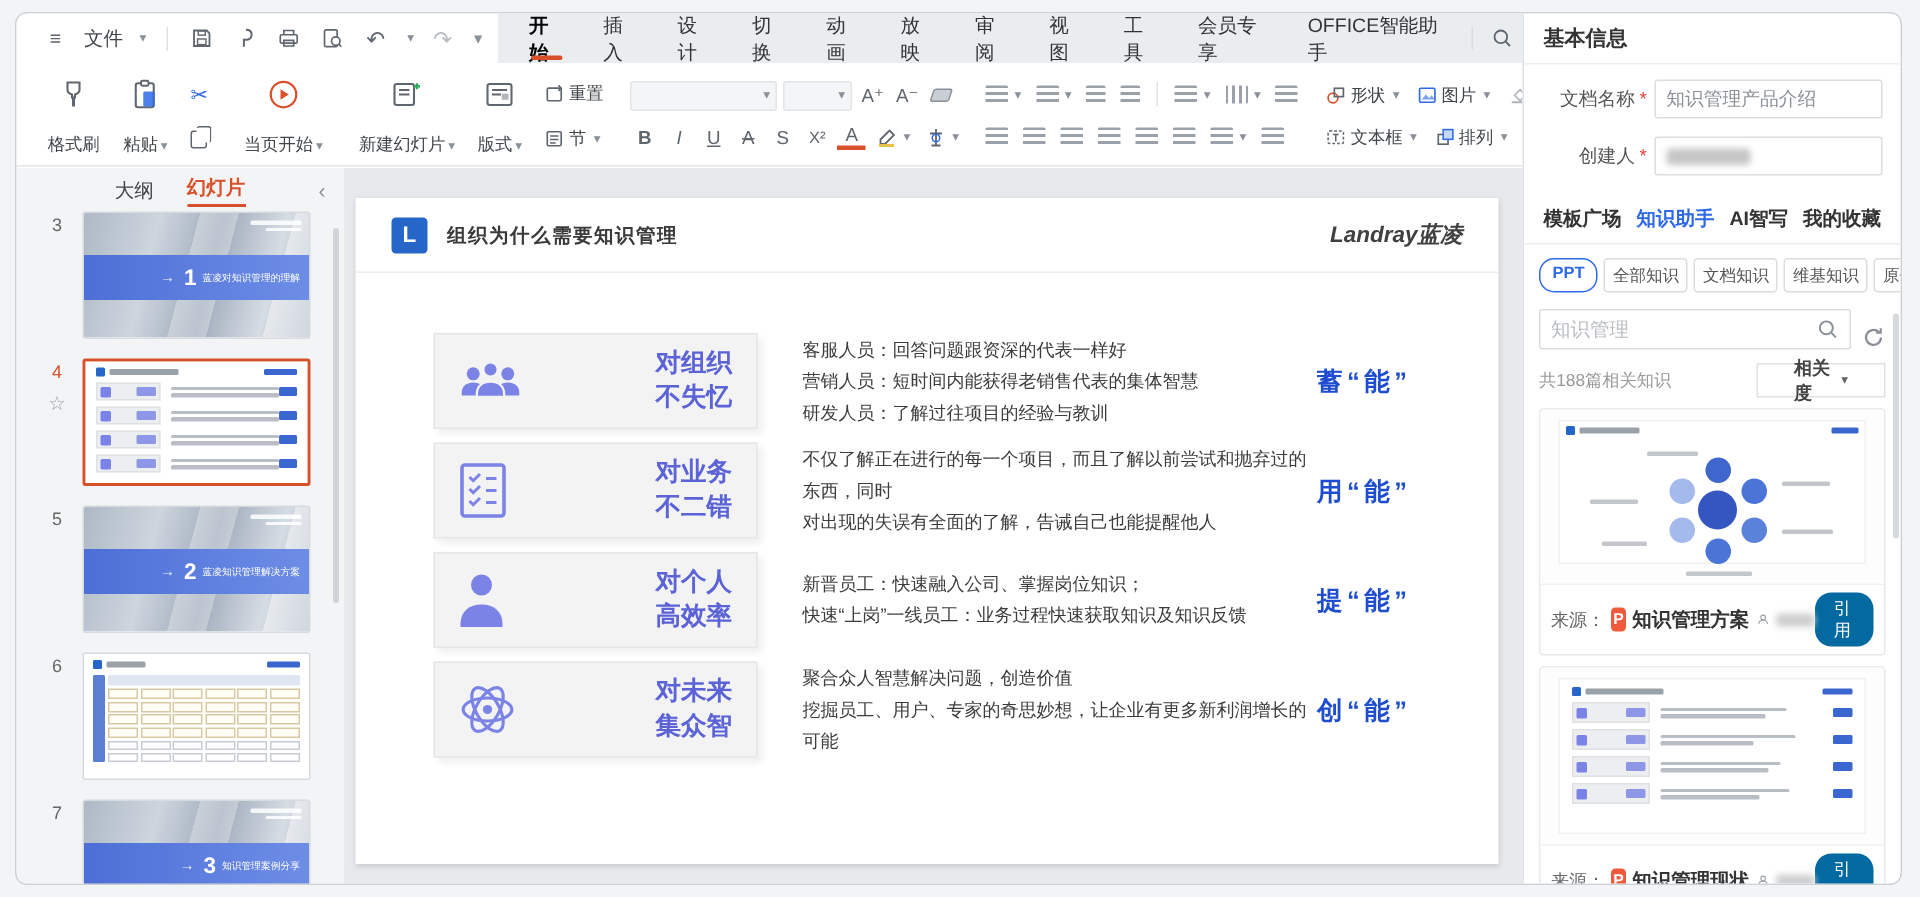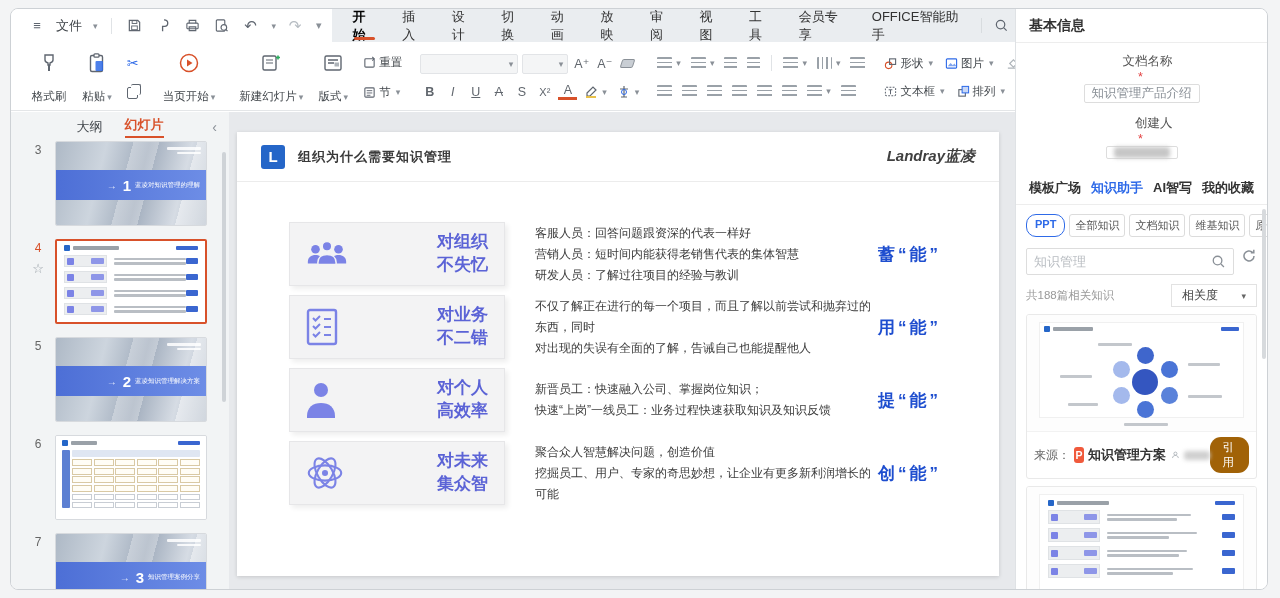--- a/index.html
+++ b/index.html
@@ -100,45 +100,45 @@
   .srow { display:flex; align-items:center; height:64px; margin-bottom:9px; }
   .srow-box { width:216px; height:100%; background:#f3f3f4; border:1px solid #e6e6e8; box-shadow:3px 3px 5px rgba(0,0,0,.07); display:flex; align-items:center; justify-content:space-between; padding:0 16px 0 14px; }
   .srow-label { text-align:right; color:#5b63d6; font-weight:bold; font-size:17px; line-height:1.35; }
   .srow-desc { margin-left:30px; width:336px; font-size:12px; color:#3c3c3c; line-height:1.75; }
   .srow-kw { margin-left:auto; margin-right:58px; color:#1e4ecf; font-weight:bold; font-size:17px; letter-spacing:3px; white-space:nowrap; }
 
   
   .right-panel { position:absolute; top:0; right:0; width:252px; height:100%; background:#fff; border-left:1px solid #dfe2e5; font-size:12.5px; }
   .rp-header { height:34px; display:flex; align-items:center; padding:0 13px; font-size:14px; font-weight:bold; color:#333; border-bottom:1px solid #ededed; }
   .rp-form { padding:10px 12px 4px; }
-  .rp-row { display:flex; align-items:center; margin-bottom:12px;flex-direction:column; }
+  .rp-row { display:flex; align-items:center; margin-bottom:12px; }
   .rp-lab { width:62px; text-align:right; color:#555; }
   .req { color:#e24040; margin:0 5px 0 3px; }
   .rp-field { flex:1; height:26px; border:1px solid #ddd; border-radius:2px; display:flex; align-items:center; padding:0 7px; color:#8a9097; }
   .blur-pill { width:56px; height:11px; background:#c6c6c6; border-radius:3px; filter:blur(2px); }
   .rp-tabs { display:flex; justify-content:space-between; padding:4px 13px 7px; border-bottom:1px solid #ededed; font-size:13px; font-weight:bold; color:#333; }
   .rp-tabs .active { color:#2e6ae8; }
   .chips { display:flex; gap:4px; padding:9px 10px 4px; }
   .chip { border:1px solid #dcdcdc; border-radius:3px; color:#555; font-size:11px; padding:3px 5px; white-space:nowrap; }
   .chip.active { color:#2e6ae8; border-color:#2e6ae8; font-weight:bold; padding:3px 8px;border-radius:10px; }
-  .rp-search { display:flex; align-items:flex-start; padding:7px 10px 4px; gap:7px; }
+  .rp-search { display:flex; align-items:flex-end; padding:7px 10px 4px; gap:7px; }
   .search-field { flex:1; height:27px; border:1px solid #ddd; border-radius:2px; display:flex; align-items:center; padding:0 7px; color:#b9bdc2; font-size:13px; }
   .search-field svg { margin-left:auto; }
   .rp-count { display:flex; align-items:center; padding:5px 10px 6px; color:#999; font-size:11.5px; }
-  .sortbox { margin-left:auto; width:86px; height:23px; border:1px solid #e2e2e2; display:flex; align-items:center; padding:0 10px; color:#444; font-size:12px; }
+  .sortbox { margin-left:auto; width:86px; height:23px; border:1px solid #e2e2e2; display:flex; align-items:center; padding:0 24px; color:#444; font-size:12px;font-weight:bold; }
   .sortbox .caret { margin-left:auto; color:#666; }
   .card { margin:1px 10px 7px; border:1px solid #e9e9e9; border-radius:3px; overflow:hidden; }
   .card-thumb { padding:7px 12px; background:#fdfdfd; }
   .ct-inner { border:1px solid #f0f0f0; background:#fff; height:100%; }
   .card-foot { display:flex; align-items:center; padding:5px 7px; border-top:1px solid #f2f2f2; }
   .src-label { color:#666; font-size:12px; white-space:nowrap; }
   .pbadge { width:16px; height:16px; background:#f05a3c; border-radius:3px; color:#fff; font-size:10.5px; font-weight:bold; display:flex; align-items:center; justify-content:center; margin:0 4px; }
   .src-name { font-size:13px; font-weight:bold; color:#333; white-space:nowrap; }
   .foot-blur { width:42px; height:9px; background:#cfcfcf; border-radius:3px; filter:blur(2px); margin-left:4px; }
-  .cite-btn { margin-left:auto; background:#a16207; color:#fff; font-size:11.5px; border-radius:11px; padding:3px 12px; }
+  .cite-btn { margin-left:auto; background:#0369a1; color:#fff; font-size:11.5px; border-radius:11px; padding:3px 12px; }
 
   
   .hexwrap { position:relative; height:96px; }
   .hex-head { display:flex; align-items:center; padding:3px 4px 0; }
   .hex-c { position:absolute; border-radius:50%; }
   .hexbar { position:absolute; height:2.5px; background:#c3c7cc; border-radius:1px; }
   .rp-scroll { position:absolute; right:1px; top:200px; width:4px; height:150px; background:#d7dadd; border-radius:2px; }
 
   svg { display:block; }
 </style>

